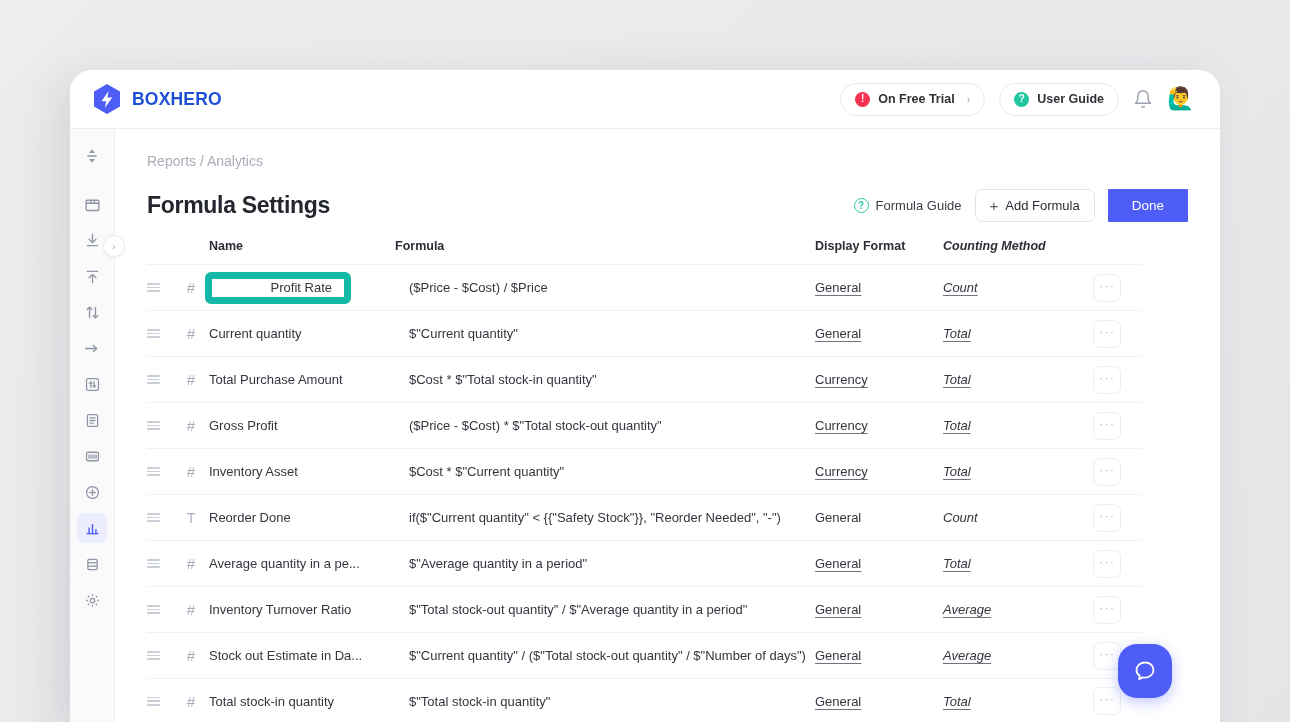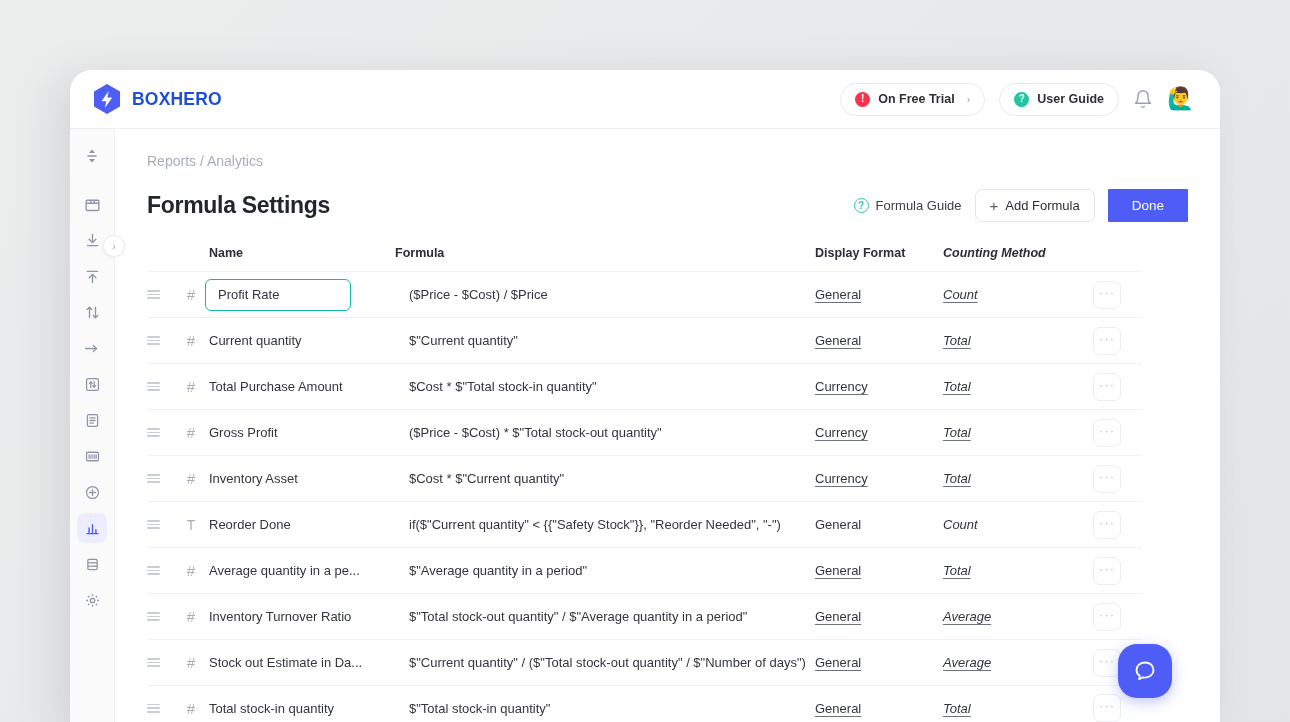--- a/index.html
+++ b/index.html
@@ -106,21 +106,21 @@
   
   .main {
     flex: 1; background: #fff;
     padding: 24px 32px 0 32px;
     overflow: hidden; position: relative;
   }
   .breadcrumb {
     font-size: 14px; color: #a8adb9; margin-bottom: 20px;
   }
   .page-head {
-    display: flex; align-items: center; margin-bottom: 24px;
+    display: flex; align-items: center; margin-bottom: 17px;
   }
   .page-title {
     font-size: 23px; font-weight: bold; color: #23262e;
     letter-spacing: -.3px;
   }
   .head-actions {
     margin-left: auto; display: flex; align-items: center; gap: 13px;
   }
   .guide-link {
     display: flex; align-items: center; gap: 7px;
@@ -178,24 +178,24 @@
     display: flex; flex-direction: column; justify-content: space-between;
   }
   .grip i { display: block; height: 1.6px; background: #c9cdd6; border-radius: 1px; }
 
   .type-icon { color: #a9aebc; font-size: 15px; line-height: 1; }
   .type-icon.txt { font-size: 14px; }
 
   .name-text { padding-left: 4px; white-space: nowrap; }
   .name-input {
     width: 146px; height: 32px;
-    border: 1px solid #14b8a6; border-radius: 6px;
+    border: 7px solid #14b8a6; border-radius: 6px;
     padding: 0 12px;
     font-family: inherit; font-size: 13px; color: #33363e;
-    background: #fff; outline: none;
+    background: #fff; outline: none; text-align: right;
   }
   .formula-text { white-space: nowrap; color: #33363e; margin-left: 14px; }
 
   .link-cell {
     text-decoration: underline;
     text-underline-offset: 3px;
     text-decoration-color: #6f737d;
     cursor: pointer; color: #33363e;
   }
   .plain-cell { color: #33363e; }

